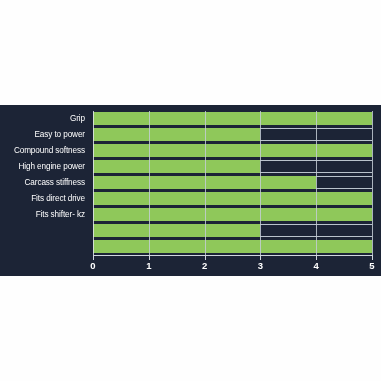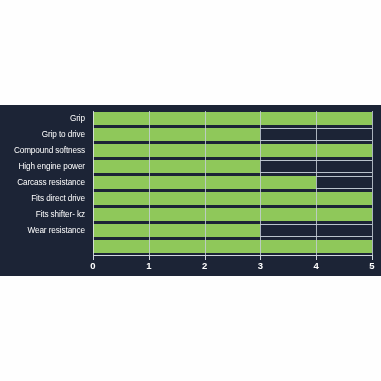--- a/index.html
+++ b/index.html
@@ -141,27 +141,26 @@
 </head>
 <body>
 
 <div id="stage">
 
   <div id="chart-panel">
     <div id="plot-wrap">
 
       <div id="labels">
           <div class="label-row">Grip</div>
-          <div class="label-row">Grip to drive</div>
+          <div class="label-row">Easy to power</div>
           <div class="label-row">Compound softness</div>
           <div class="label-row">High engine power</div>
-          <div class="label-row">Carcass resistance</div>
+          <div class="label-row">Carcass stiffness</div>
           <div class="label-row">Fits direct drive</div>
           <div class="label-row">Fits shifter- kz</div>
-          <div class="label-row">Wear resistance</div>
         </div>
 
       <div id="plot">
           <div class="bar-row">
             <div class="bar-frame"></div>
             <div class="bar" style="width: 279px; background: rgb(143, 200, 90);"></div>
           </div>
           <div class="bar-row">
             <div class="bar-frame"></div>
             <div class="bar" style="width: 167.4px; background: rgb(143, 200, 90);"></div>

